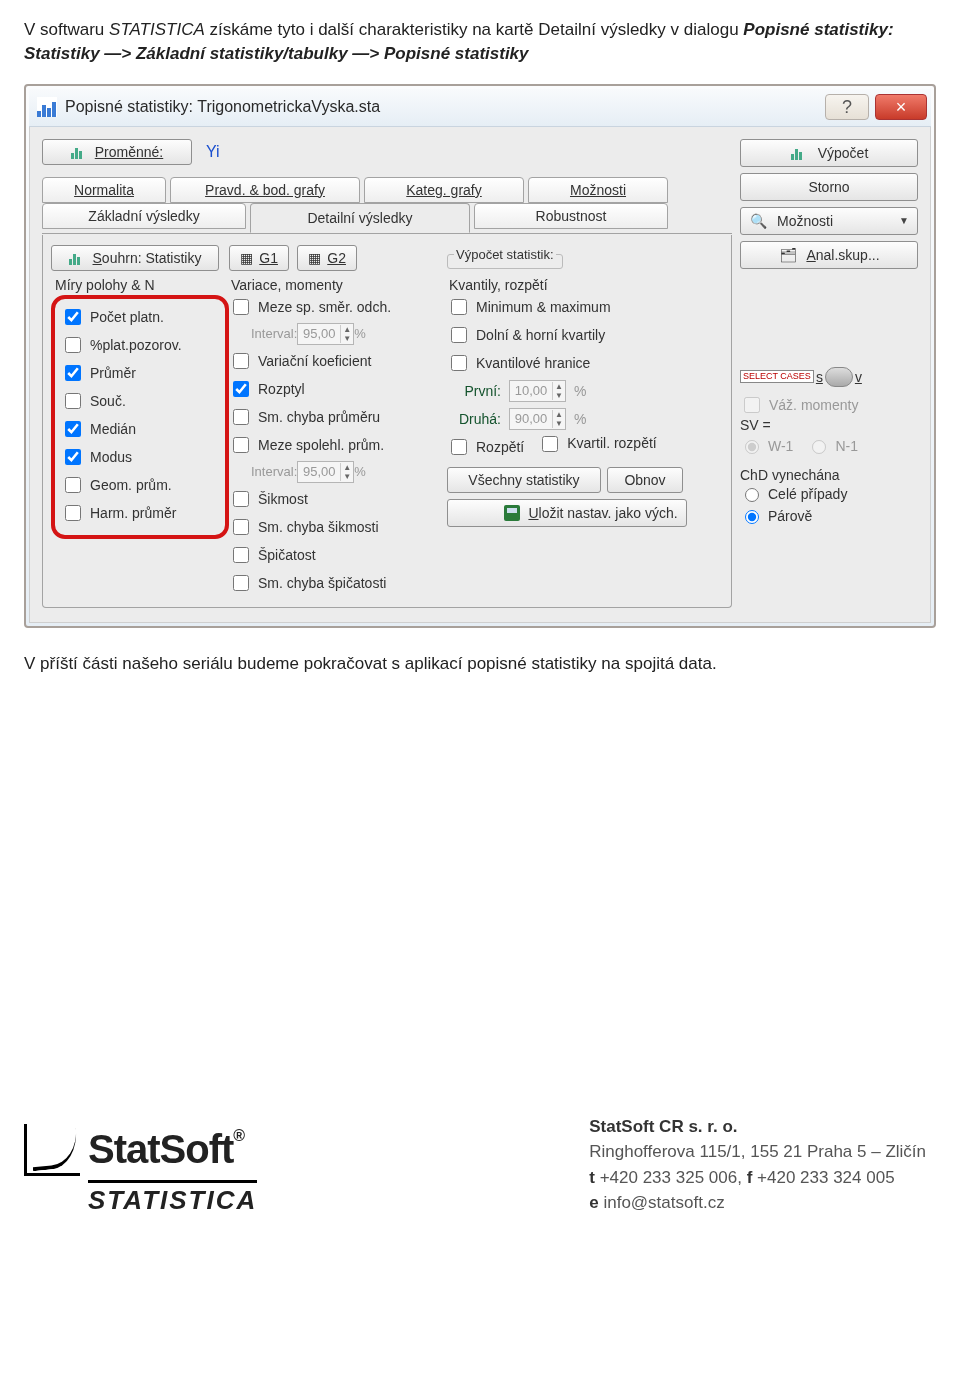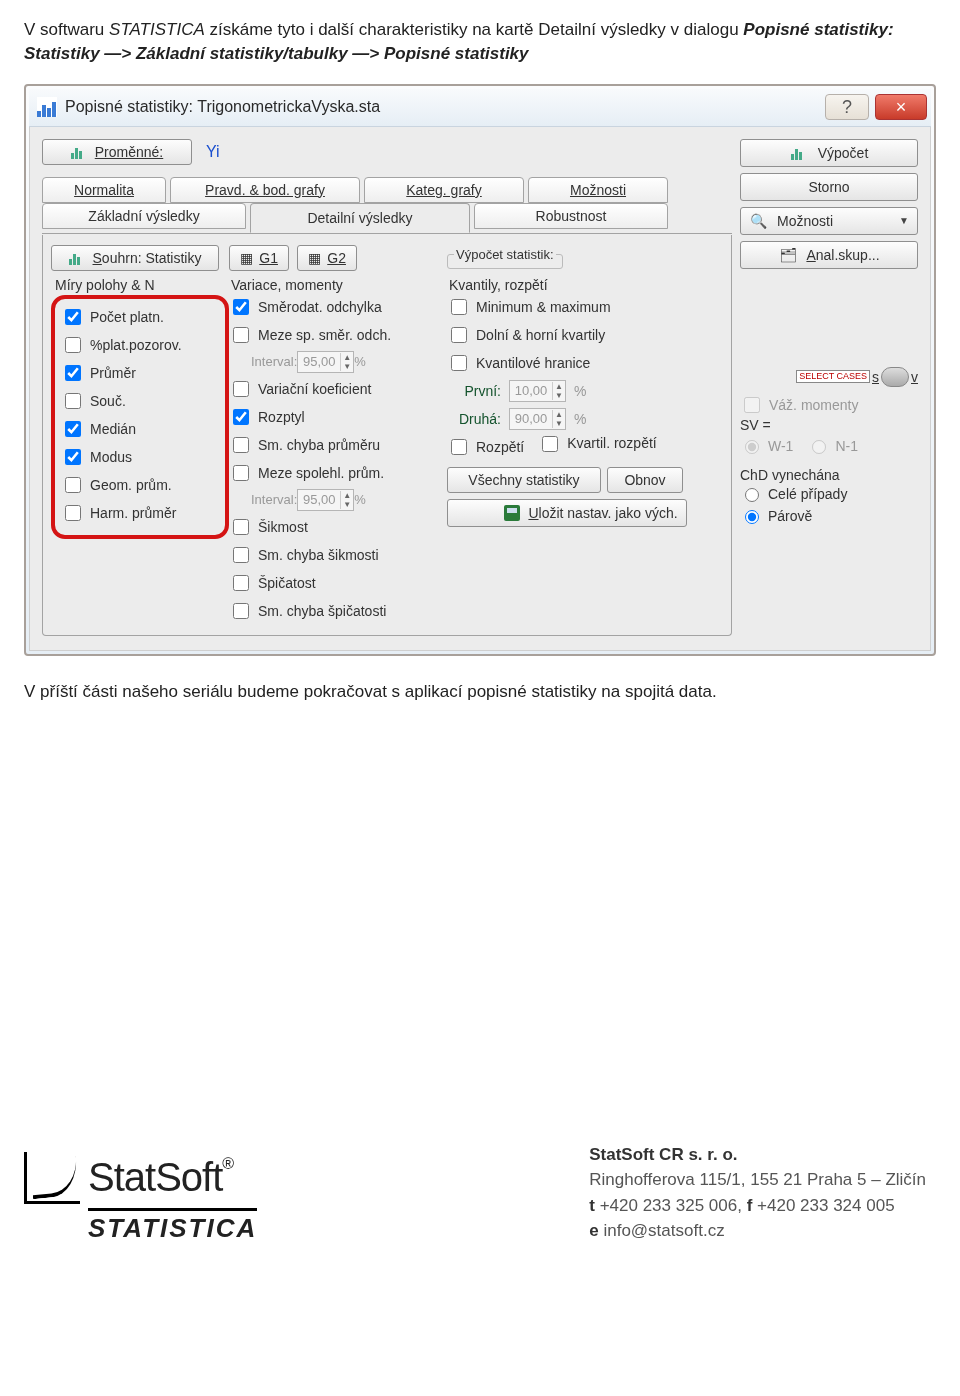--- a/index.html
+++ b/index.html
@@ -169,21 +169,21 @@
   .floppy {
     width:16px; height:16px; background:#2a7a3a; position:relative;
     border-radius:2px;
   }
   .floppy::after {
     content:""; position:absolute; left:3px; top:3px; width:10px; height:5px; background:#cde;
   }
 
   .side-opts { position:absolute; right:12px; top:240px; width:178px; font-size:14px; color:#333; }
   .selcase {
-    display:flex; gap:2px; align-items:center; margin-bottom:6px;justify-content:flex-end;
+    display:flex; gap:2px; align-items:center; margin-bottom:6px;
   }
   .selcase .sc-icon {
     border:1px solid #888; padding:1px 2px; font-size:9px; line-height:9px;
     color:#b00; background:#fff;
   }
   .selcase .weight {
     width:28px; height:20px; border:1px solid #888; border-radius:10px;
     background:linear-gradient(#ddd,#aaa);
   }
   .side-opts .chk { height:24px; }
@@ -203,21 +203,21 @@
   .logo-chart {
     width:56px; height:52px; border:3px solid #000; border-top:none; border-right:none;
     position:relative;
   }
   .logo-chart .curve {
     position:absolute; left:4px; right:2px; bottom:4px; top:6px;
     border-bottom:4px solid #000;
     border-radius: 0 0 60% 0 / 0 0 100% 0;
     transform: rotate(-6deg);
   }
-  .statsoft-text { font-size:40px; font-weight:400; letter-spacing:-1px; }
+  .statsoft-text { font-size:40px; font-weight:700; letter-spacing:-1px; }
   .statsoft-text .reg { font-size:16px; vertical-align: top; }
   .statistica-text {
     font-size:26px; font-weight:800; font-style:italic; letter-spacing:2px;
     border-top:3px solid #000; padding-top:2px; margin-left:64px;
   }
   .contact { text-align:left; font-size:17px; color:#555; line-height:1.5; }
   .contact .name { font-weight:700; color:#333; }
   .contact b { font-weight:700; color:#333; }
 
   fieldset.vstat {
@@ -330,24 +330,20 @@
             <div class="btn" style="width:60px">
               <span>▦</span>
               <span class="ut">G1</span>
             </div>
             <div class="btn" style="width:60px">
               <span>▦</span>
               <span class="ut">G2</span>
             </div>
           </div>
           <div class="small-label" style="margin:4px 0 0 2px">Variace, momenty</div>
-          <label class="chk">
-              <input type="checkbox" checked="" style="">
-              <span>Směrodat. odchylka</span>
-            </label>
           <label class="chk">
               <input type="checkbox" style="">
               <span>Meze sp. směr. odch.</span>
             </label>
           <div class="spin-group">
             <span>Interval:</span>
             <span class="spin">
               <input disabled="" value="95,00" style="">
               <span class="arrows">
                   <span>▲</span>

